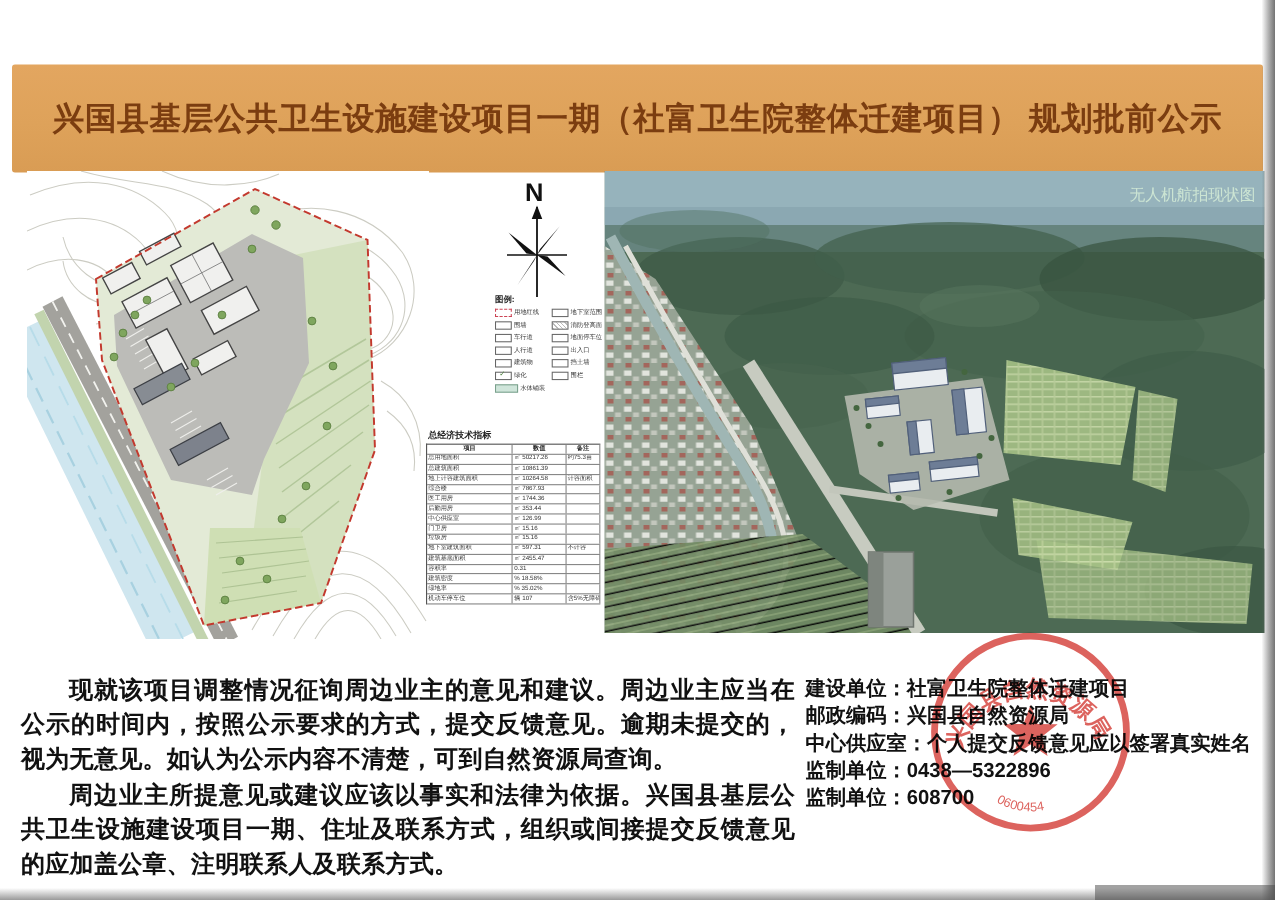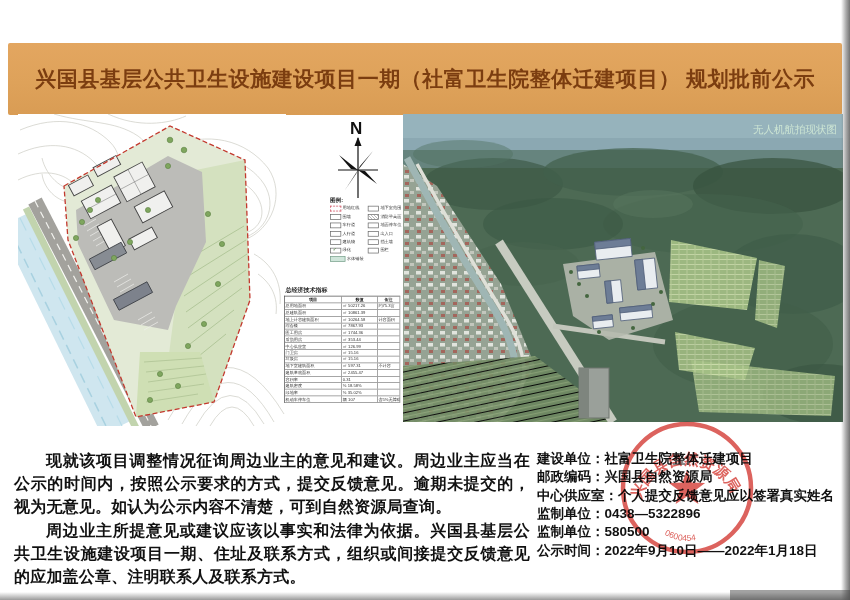--- a/index.html
+++ b/index.html
@@ -459,25 +459,21 @@
       <div class="info-line">
       <span class="lab">中心供应室：</span>
       <span class="val">个人提交反馈意见应以签署真实姓名</span>
     </div>
       <div class="info-line">
       <span class="lab">监制单位：</span>
       <span class="val">0438—5322896</span>
     </div>
       <div class="info-line">
       <span class="lab">监制单位：</span>
-      <span class="val">580500</span>
-    </div>
-      <div class="info-line">
-      <span class="lab">公示时间：</span>
-      <span class="val">2022年9月10日——2022年1月18日</span>
+      <span class="val">608700</span>
     </div>
     </div>
 
   <div class="stamp">
     <svg width="150" height="150" viewBox="0 0 150 150">
       <defs>
         <path id="arcTop" d="M 27,96 A 48,48 0 1 1 123,96" fill="none"></path>
         <path id="arcBot" d="M 42,110 A 44,44 0 0 0 108,110" fill="none"></path>
       </defs>
       <circle cx="75" cy="72" r="64" fill="none" stroke="#d5403a" stroke-width="4.5"></circle>

